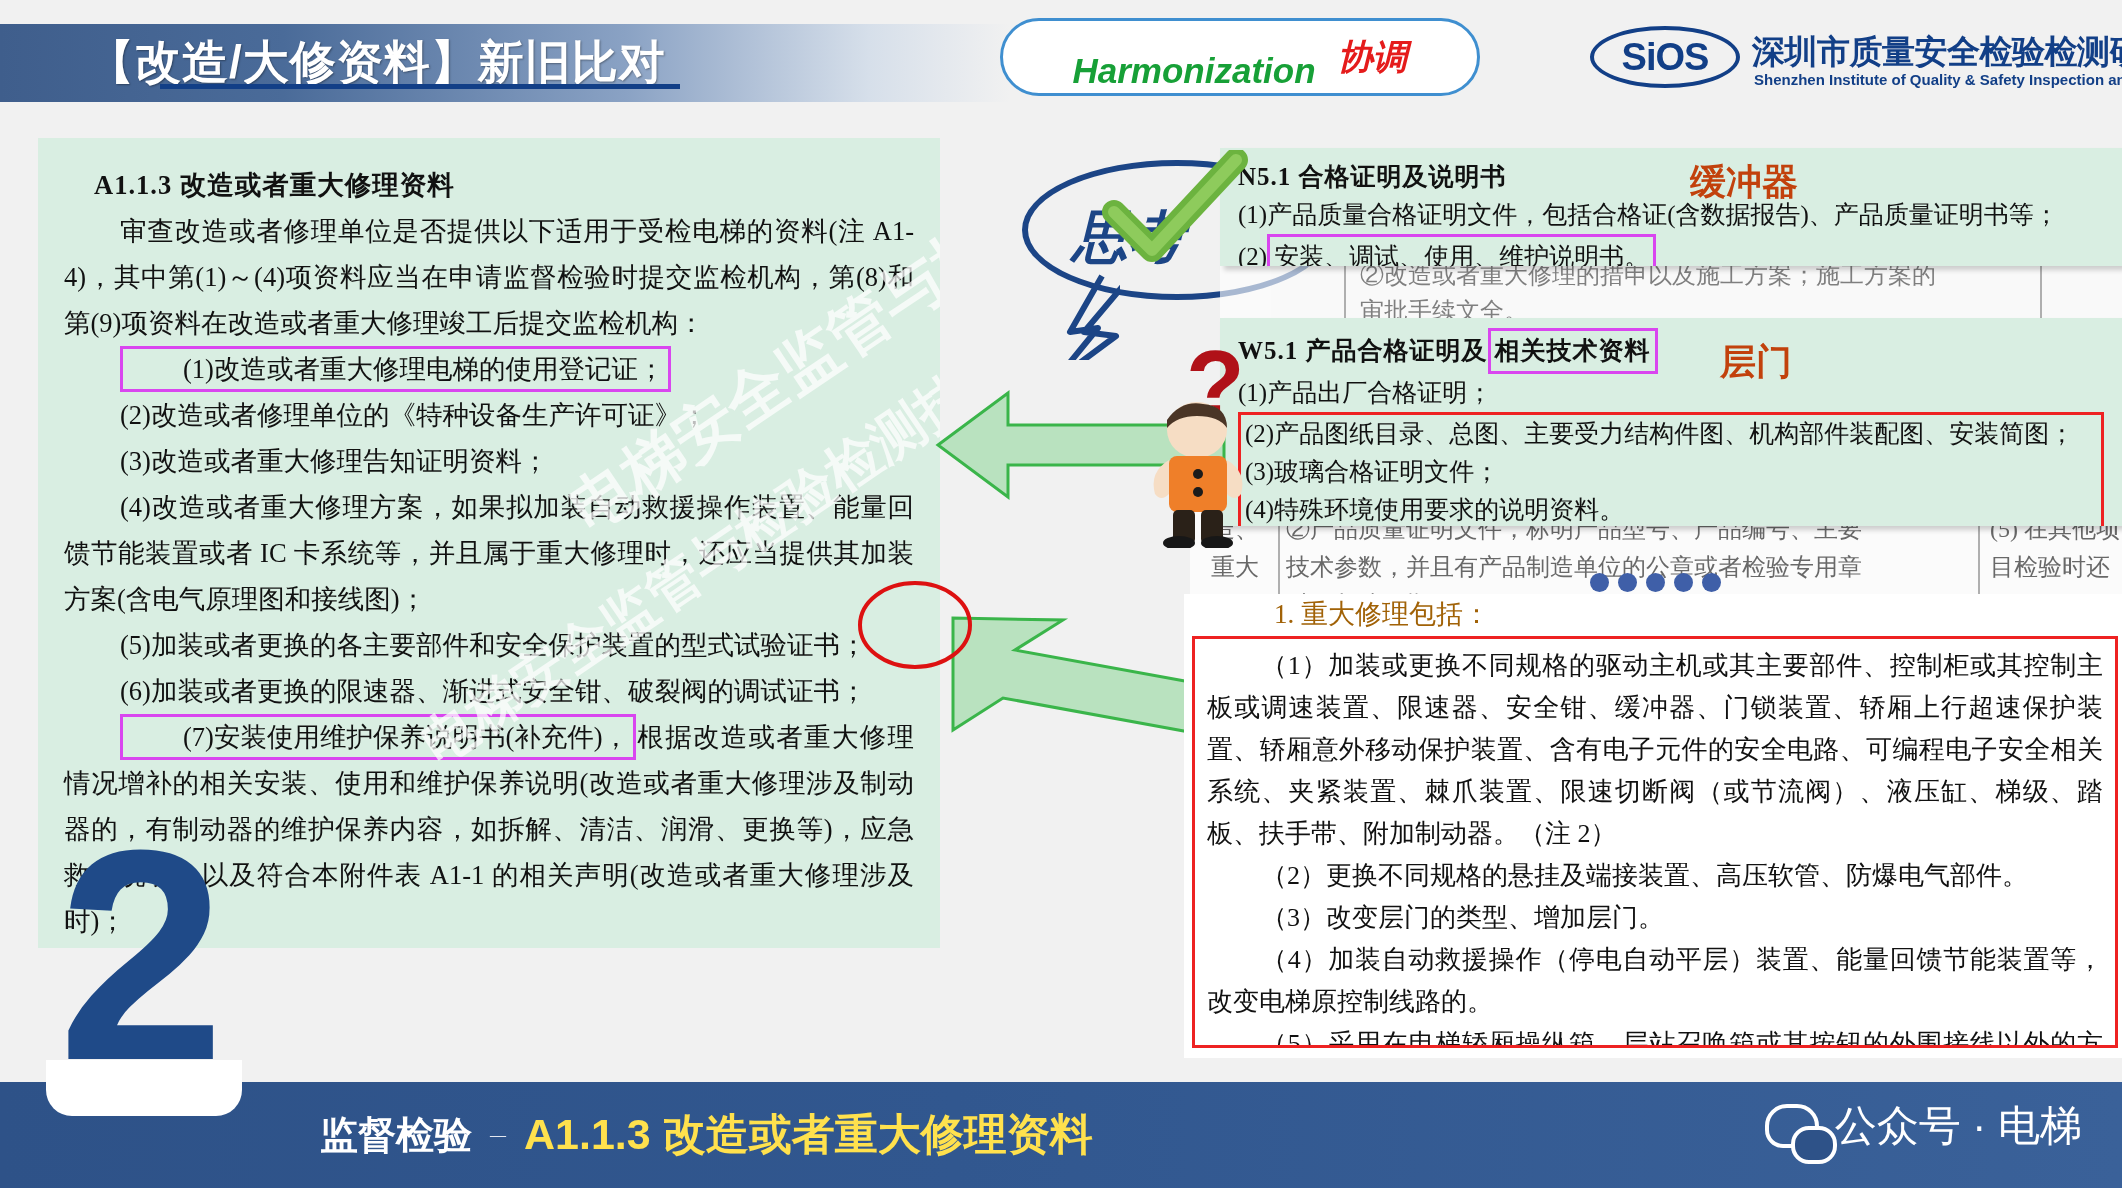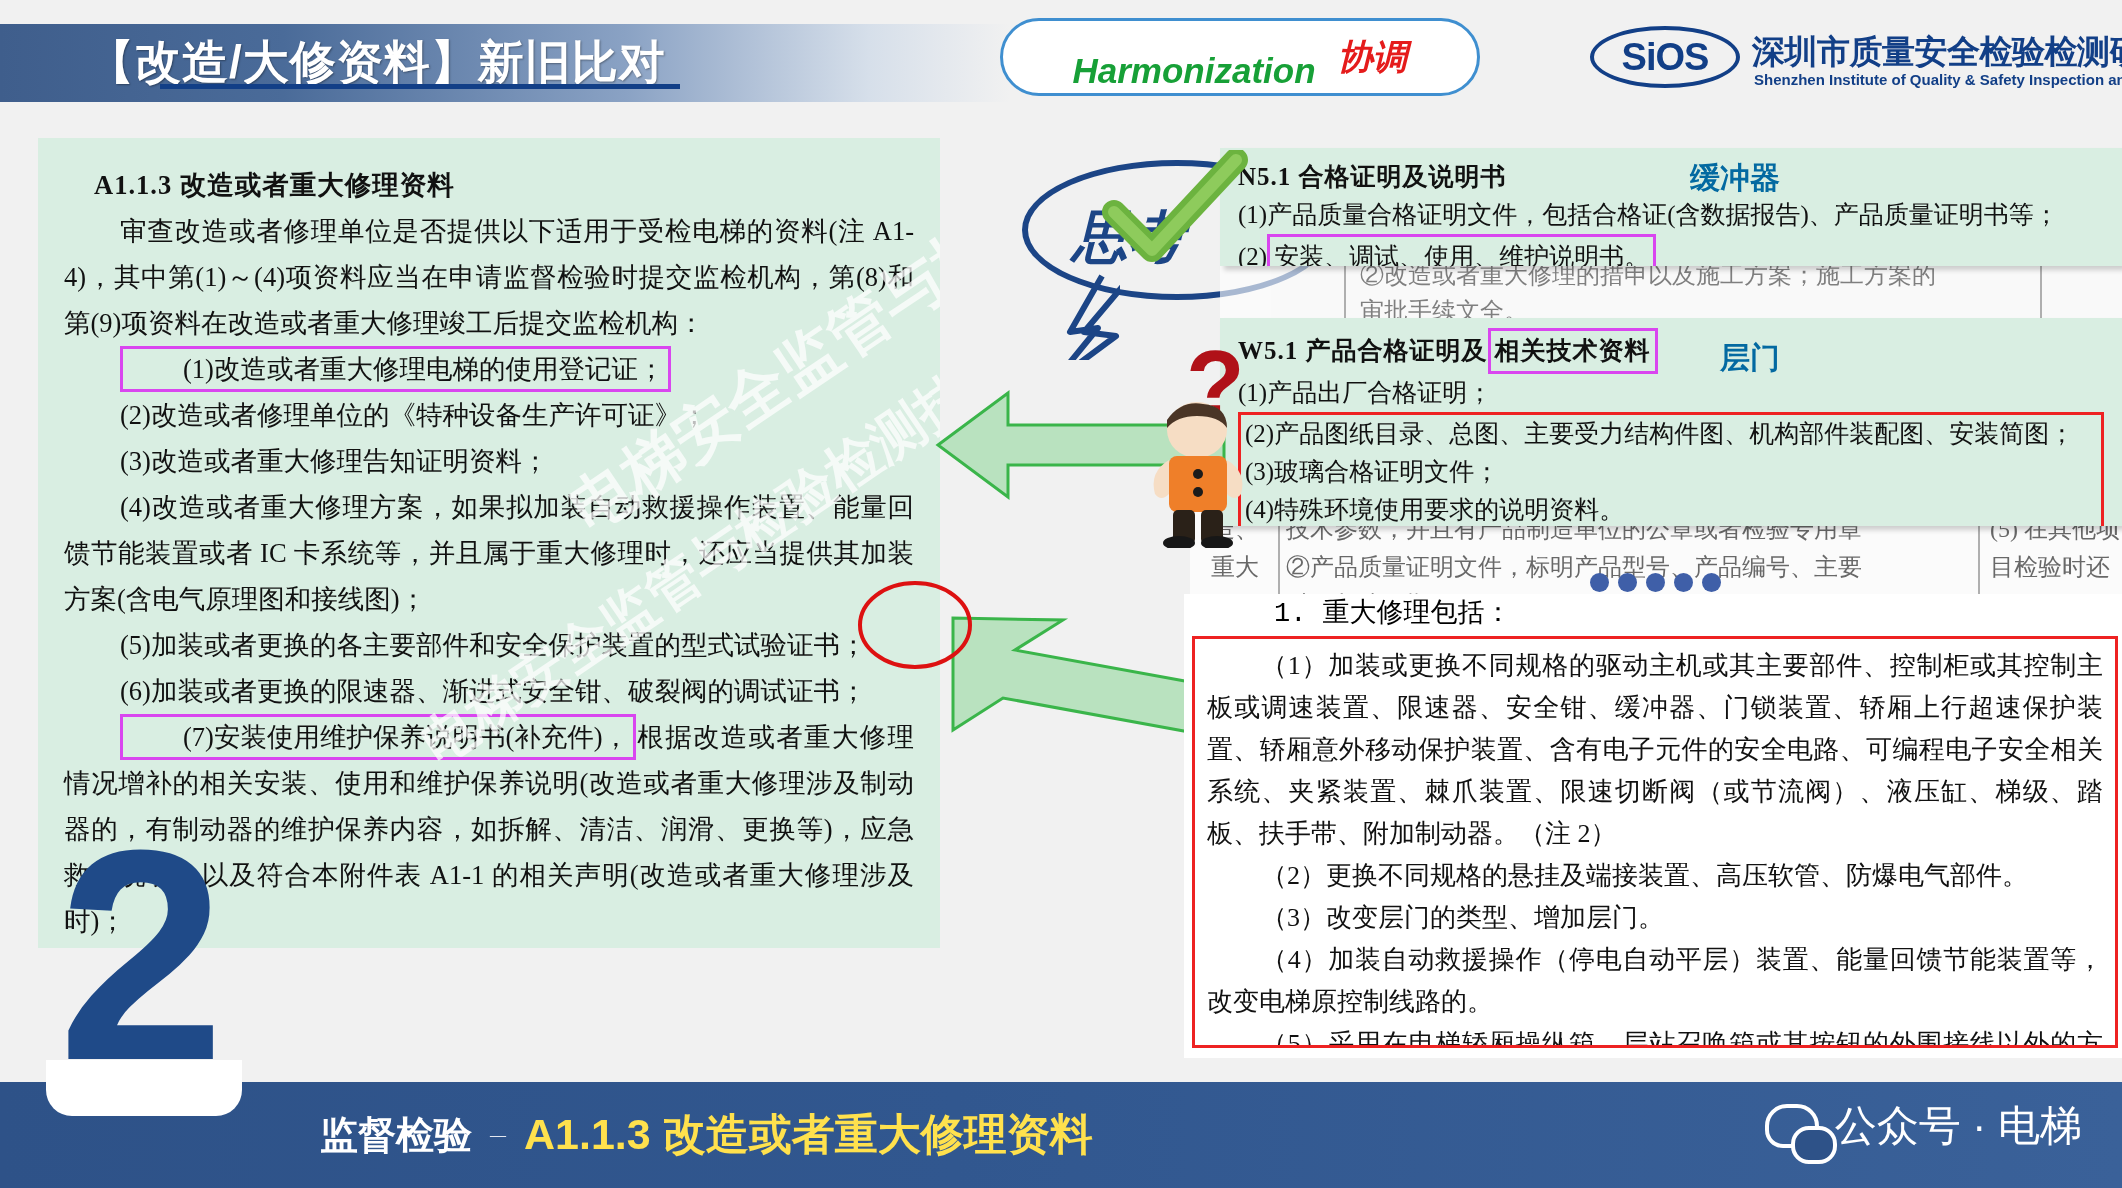--- a/index.html
+++ b/index.html
@@ -139,35 +139,35 @@
     position: absolute; left: 1190px; top: 510px; width: 932px; height: 120px;
     background: #ffffff; color: #3b3b3b; font-size: 24px; line-height: 38px;
     overflow: hidden; opacity: .75; z-index: 1;
   }
   .ghost-table2 .c1 { position: absolute; left: 6px; top: 0; width: 78px; text-align: center; }
   .ghost-table2 .c2 { position: absolute; left: 96px; top: 0; width: 690px; }
   .ghost-table2 .c3 { position: absolute; left: 800px; top: 0; width: 130px; }
   .ghost-table2 .gline { position: absolute; top: 0; width: 2px; height: 120px; background: #999; }
 
   .label-red {
-    position: absolute; color: #0369a1; font-size: 30px; font-weight: bold;
+    position: absolute; color: #c2410c; font-size: 36px; font-weight: bold;
     font-family: "Liberation Sans", "DejaVu Sans", sans-serif; z-index: 6;
   }
 
   .dots { position: absolute; left: 1590px; top: 573px; display: flex; gap: 9px; z-index: 4; }
   .dots span { width: 19px; height: 19px; border-radius: 50%; background: #3f5fa8; display: block; }
 
   
   .panel-major {
     position: absolute; left: 1184px; top: 594px; width: 938px; height: 464px;
     background: #ffffff; z-index: 5; overflow: hidden;
   }
   .panel-major .mj-title {
-    font-size: 27px; line-height: 40px; color: #000000; padding-left: 90px;
-    font-family: Liberation Mono, monospace;
+    font-size: 27px; line-height: 40px; color: #a16207; padding-left: 90px;
+    font-family: Liberation Serif, serif;
   }
   .mj-body {
     margin: 2px 4px 0 8px; border: 3px solid #ee2222; padding: 6px 12px 8px 12px; height: 412px; overflow: hidden;
   }
   .mj-body p {
     font-size: 26px; line-height: 42px; color: #111; text-align: justify;
     font-family: "Liberation Serif", "DejaVu Serif", serif;
   }
   .mj-body p.ind { text-indent: 54px; }
 
@@ -309,22 +309,22 @@
 
   <div class="ghost-table2">
     <div class="gline" style="left:88px;"></div>
     <div class="gline" style="left:788px;"></div>
     <div class="c1">
       <div>造、</div>
       <div>重大</div>
       <div>修理</div>
     </div>
     <div class="c2">
+      <div>②产品质量证明文件，标明产品型号、产品编号、主要</div>
       <div>技术参数，并且有产品制造单位的公章或者检验专用章</div>
-      <div>②产品质量证明文件，标明产品型号、产品编号、主要</div>
       <div>以及制造日期；</div>
     </div>
     <div class="c3">
       <div>(5) 在其他项</div>
       <div>目检验时还</div>
     </div>
   </div>
 
   <div class="dots">
     <span></span>

